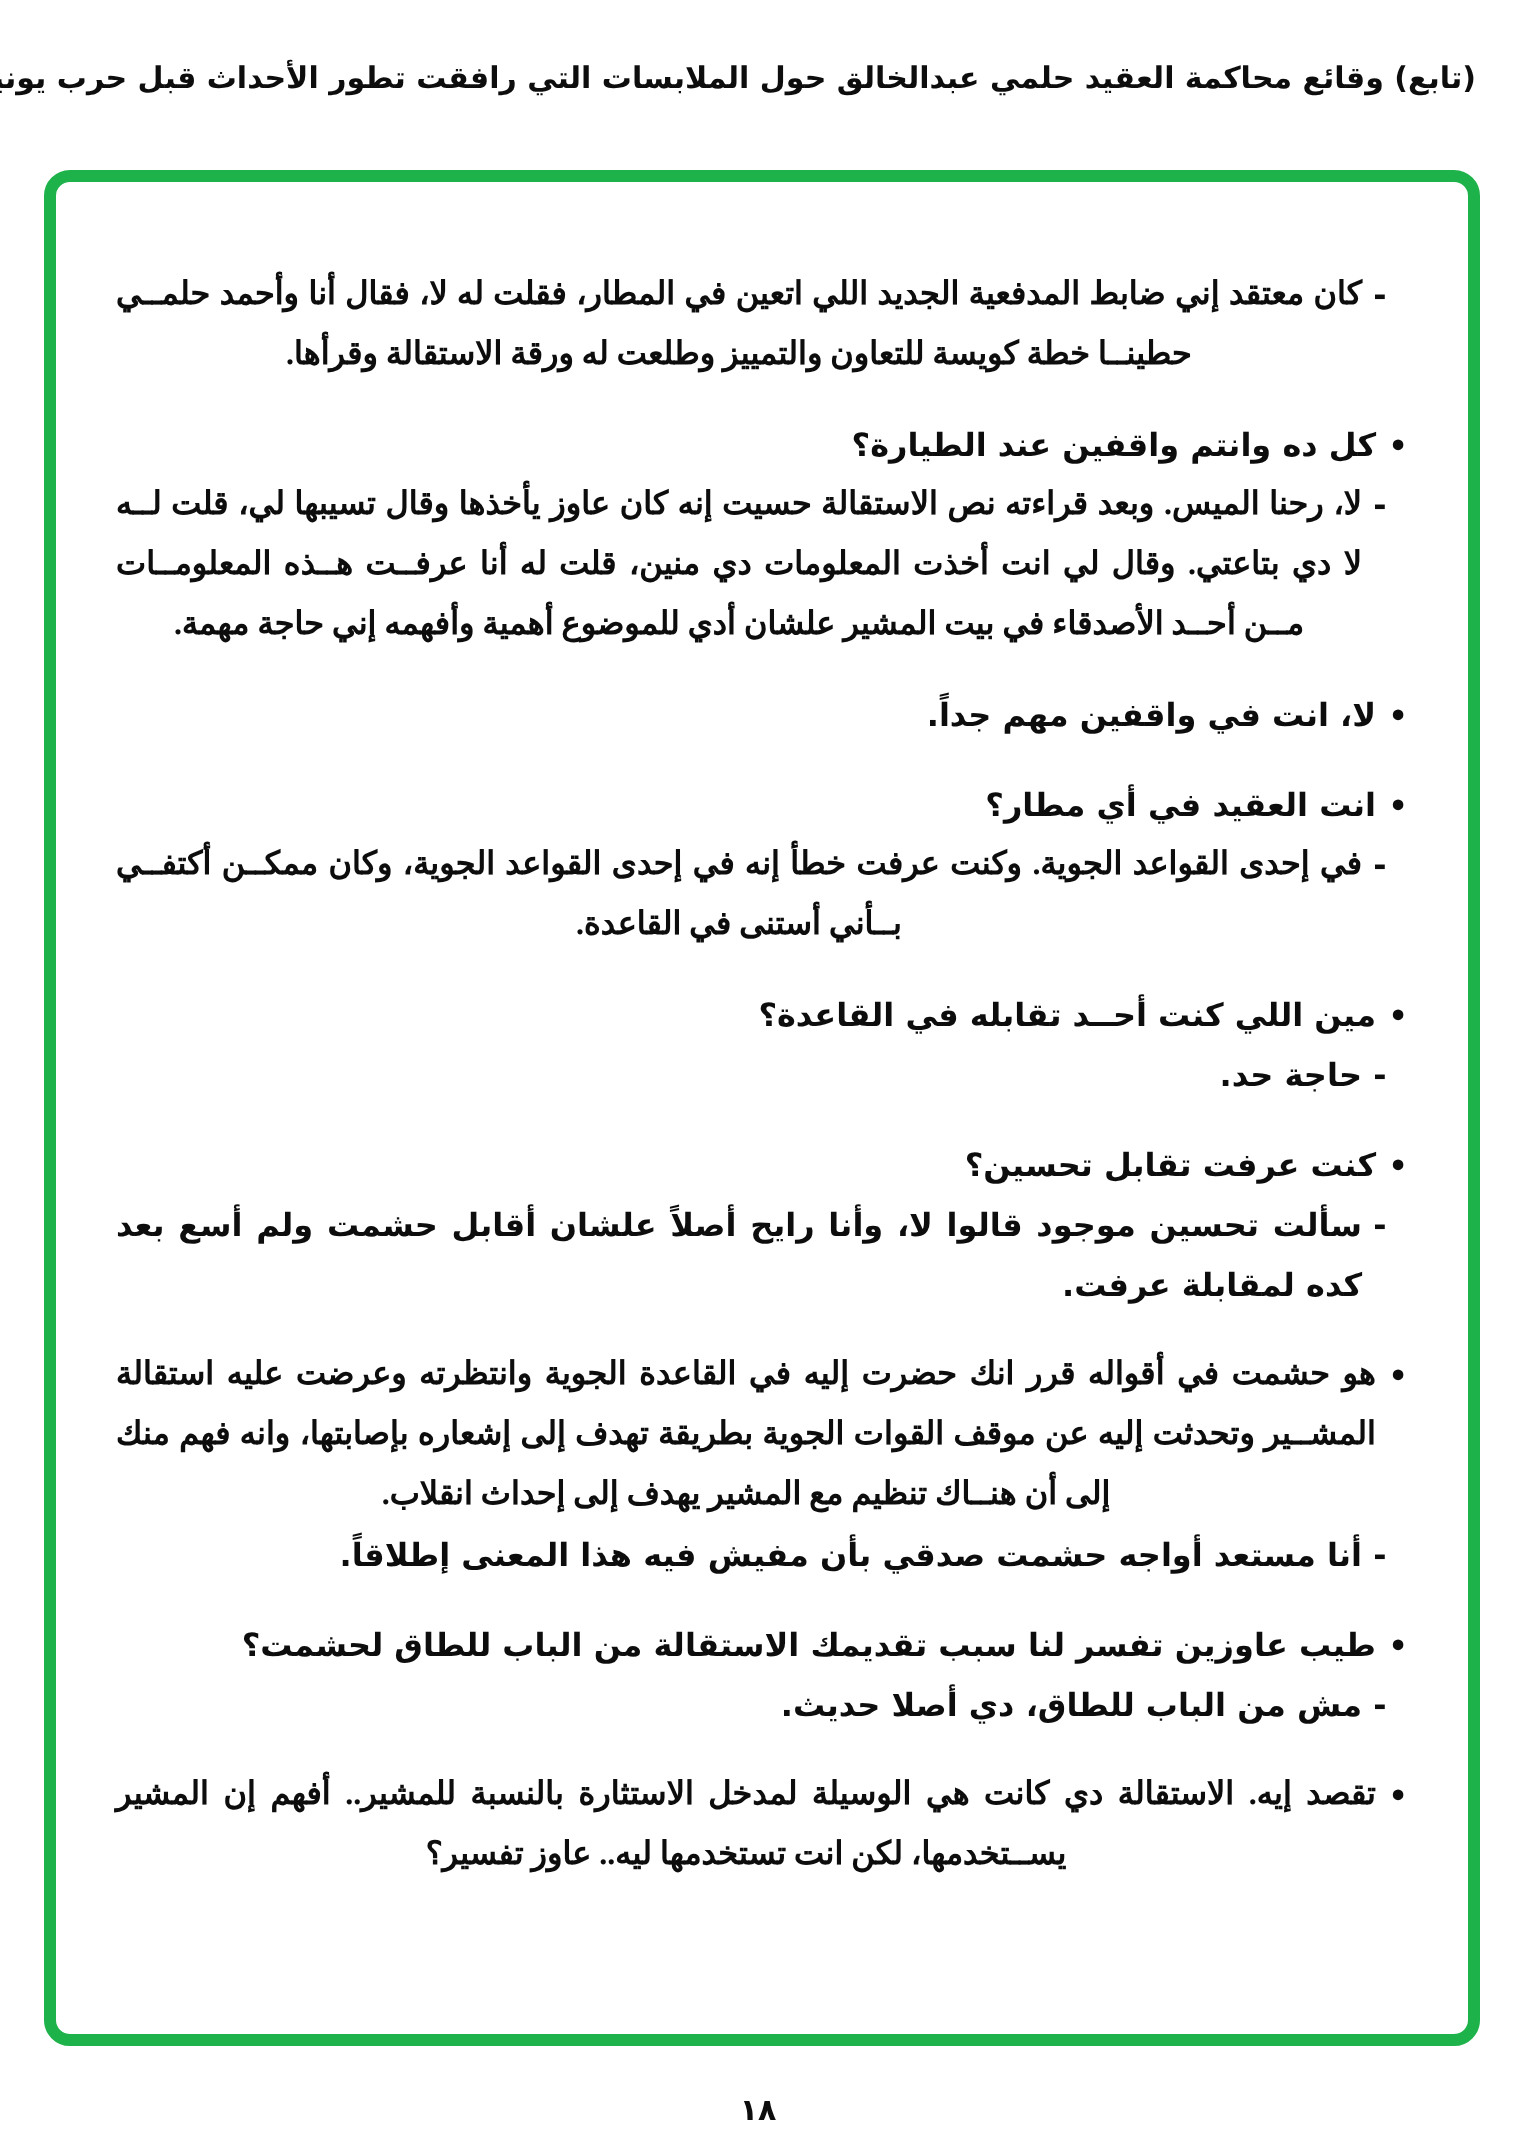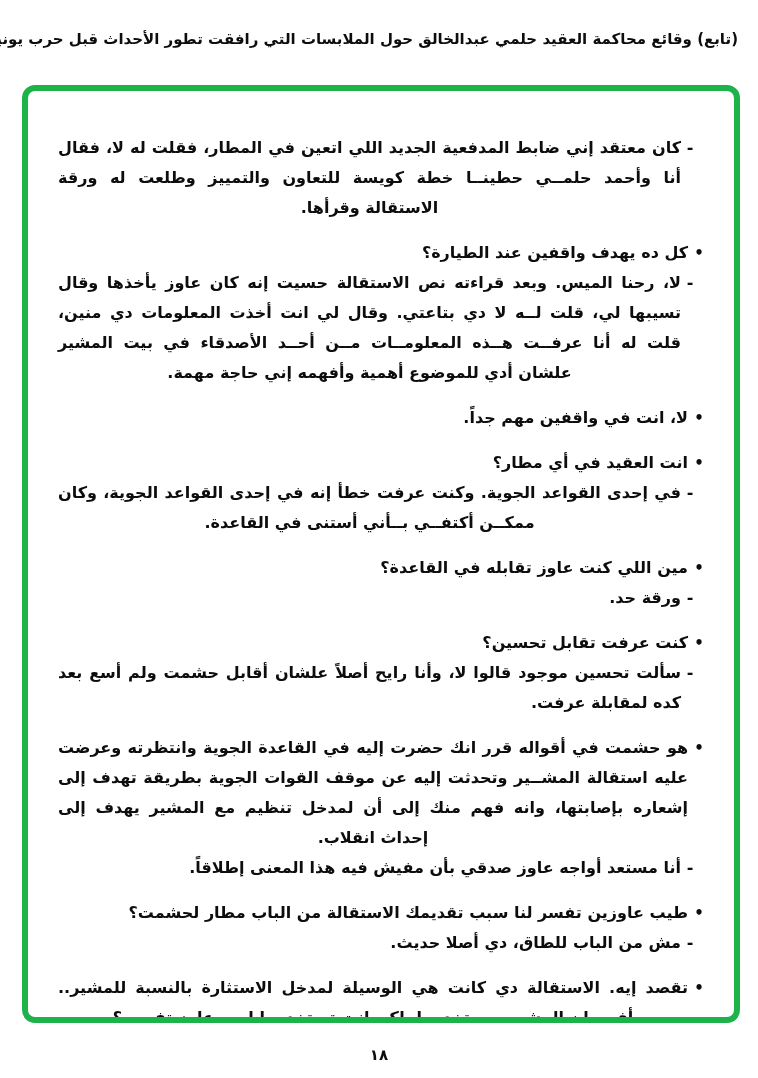--- a/index.html
+++ b/index.html
@@ -57,20 +57,21 @@
   .item.q .marker { font-size: 15px; }
   .item.a { padding-right: 11px; }
   .item.a .marker { flex: 0 0 18px; }
   .item .txt {
     flex: 1 1 auto;
     text-align: justify;
     text-align-last: auto;
   }
   .item.center-last .txt {
     text-align-last: center;
+    font-family: Liberation Serif, serif;
   }
   .page-number {
     position: absolute;
     bottom: 14px;
     left: 0;
     right: 0;
     text-align: center;
     font-size: 15px;
     font-weight: bold;
   }
@@ -82,21 +83,21 @@
 
 <div class="transcript-box">
 
   <div class="item a center-last">
     <span class="marker">-</span>
     <div class="txt">كان معتقد إني ضابط المدفعية الجديد اللي اتعين في المطار، فقلت له لا، فقال أنا وأحمد حلمــي حطينــا خطة كويسة للتعاون والتمييز وطلعت له ورقة الاستقالة وقرأها.</div>
   </div>
 
   <div class="item q gap">
     <span class="marker">•</span>
-    <div class="txt">كل ده يهدف واقفين عند الطيارة؟</div>
+    <div class="txt">كل ده وانتم واقفين عند الطيارة؟</div>
   </div>
 
   <div class="item a center-last">
     <span class="marker">-</span>
     <div class="txt">لا، رحنا الميس. وبعد قراءته نص الاستقالة حسيت إنه كان عاوز يأخذها وقال تسيبها لي، قلت لــه لا دي بتاعتي. وقال لي انت أخذت المعلومات دي منين، قلت له أنا عرفــت هــذه المعلومــات مــن أحــد الأصدقاء في بيت المشير علشان أدي للموضوع أهمية وأفهمه إني حاجة مهمة.</div>
   </div>
 
   <div class="item q gap">
     <span class="marker">•</span>
     <div class="txt">لا، انت في واقفين مهم جداً.</div>
@@ -107,51 +108,51 @@
     <div class="txt">انت العقيد في أي مطار؟</div>
   </div>
 
   <div class="item a center-last">
     <span class="marker">-</span>
     <div class="txt">في إحدى القواعد الجوية. وكنت عرفت خطأ إنه في إحدى القواعد الجوية، وكان ممكــن أكتفــي بــأني أستنى في القاعدة.</div>
   </div>
 
   <div class="item q gap">
     <span class="marker">•</span>
-    <div class="txt">مين اللي كنت عاوز تقابله في القاعدة؟</div>
+    <div class="txt">مين اللي كنت أحــد تقابله في القاعدة؟</div>
   </div>
 
   <div class="item a">
     <span class="marker">-</span>
-    <div class="txt">ورقة حد.</div>
+    <div class="txt">حاجة حد.</div>
   </div>
 
   <div class="item q gap">
     <span class="marker">•</span>
     <div class="txt">كنت عرفت تقابل تحسين؟</div>
   </div>
 
   <div class="item a">
     <span class="marker">-</span>
     <div class="txt">سألت تحسين موجود قالوا لا، وأنا رايح أصلاً علشان أقابل حشمت ولم أسع بعد كده لمقابلة عرفت.</div>
   </div>
 
   <div class="item q gap center-last">
     <span class="marker">•</span>
-    <div class="txt">هو حشمت في أقواله قرر انك حضرت إليه في القاعدة الجوية وانتظرته وعرضت عليه استقالة المشــير وتحدثت إليه عن موقف القوات الجوية بطريقة تهدف إلى إشعاره بإصابتها، وانه فهم منك إلى أن لمدخل تنظيم مع المشير يهدف إلى إحداث انقلاب.</div>
+    <div class="txt">هو حشمت في أقواله قرر انك حضرت إليه في القاعدة الجوية وانتظرته وعرضت عليه استقالة المشــير وتحدثت إليه عن موقف القوات الجوية بطريقة تهدف إلى إشعاره بإصابتها، وانه فهم منك إلى أن هنــاك تنظيم مع المشير يهدف إلى إحداث انقلاب.</div>
   </div>
 
   <div class="item a">
     <span class="marker">-</span>
-    <div class="txt">أنا مستعد أواجه عاوز صدقي بأن مفيش فيه هذا المعنى إطلاقاً.</div>
+    <div class="txt">أنا مستعد أواجه حشمت صدقي بأن مفيش فيه هذا المعنى إطلاقاً.</div>
   </div>
 
   <div class="item q gap">
     <span class="marker">•</span>
-    <div class="txt">طيب عاوزين تفسر لنا سبب تقديمك الاستقالة من الباب مطار لحشمت؟</div>
+    <div class="txt">طيب عاوزين تفسر لنا سبب تقديمك الاستقالة من الباب للطاق لحشمت؟</div>
   </div>
 
   <div class="item a">
     <span class="marker">-</span>
     <div class="txt">مش من الباب للطاق، دي أصلا حديث.</div>
   </div>
 
   <div class="item q gap center-last">
     <span class="marker">•</span>
     <div class="txt">تقصد إيه. الاستقالة دي كانت هي الوسيلة لمدخل الاستثارة بالنسبة للمشير.. أفهم إن المشير يســتخدمها، لكن انت تستخدمها ليه.. عاوز تفسير؟</div>

